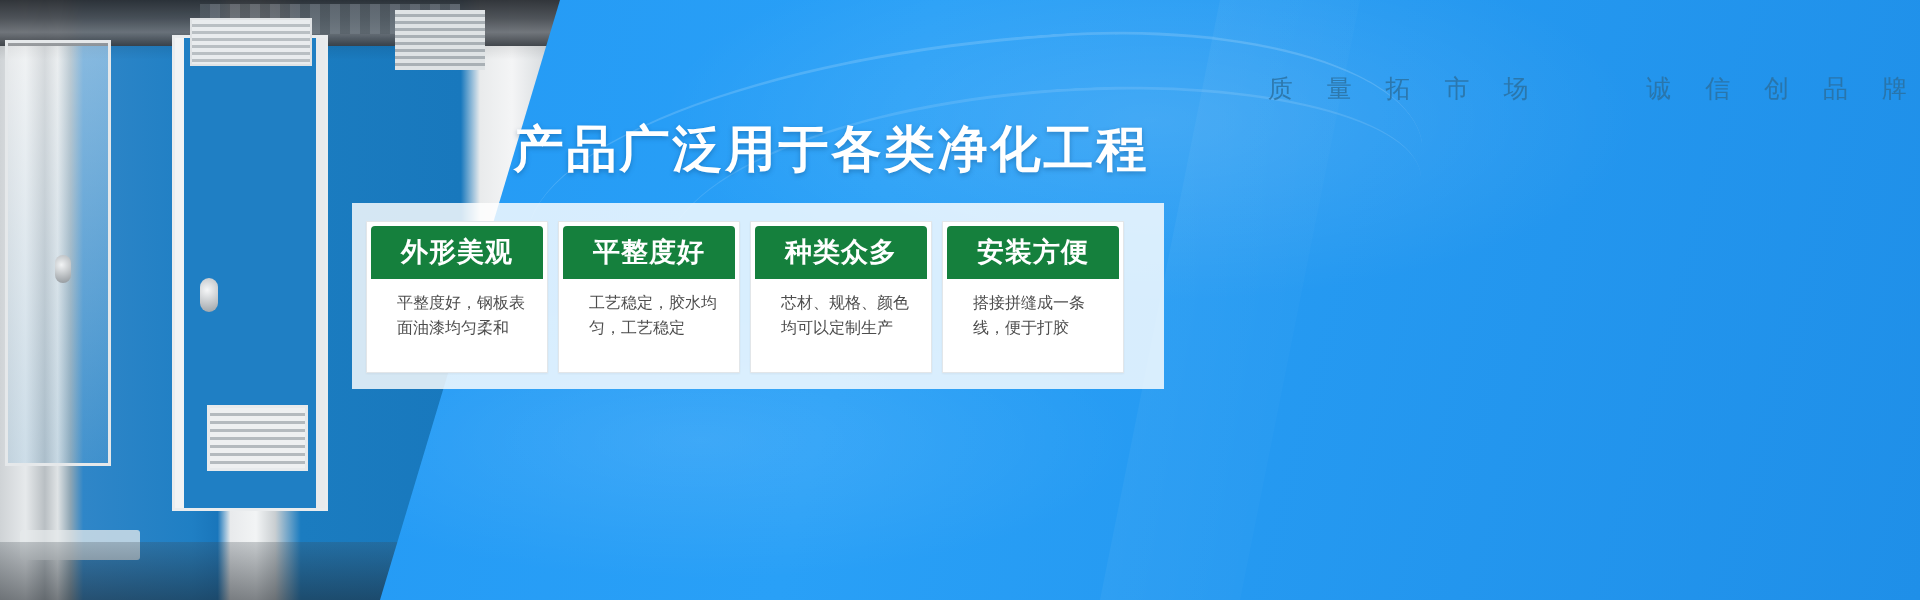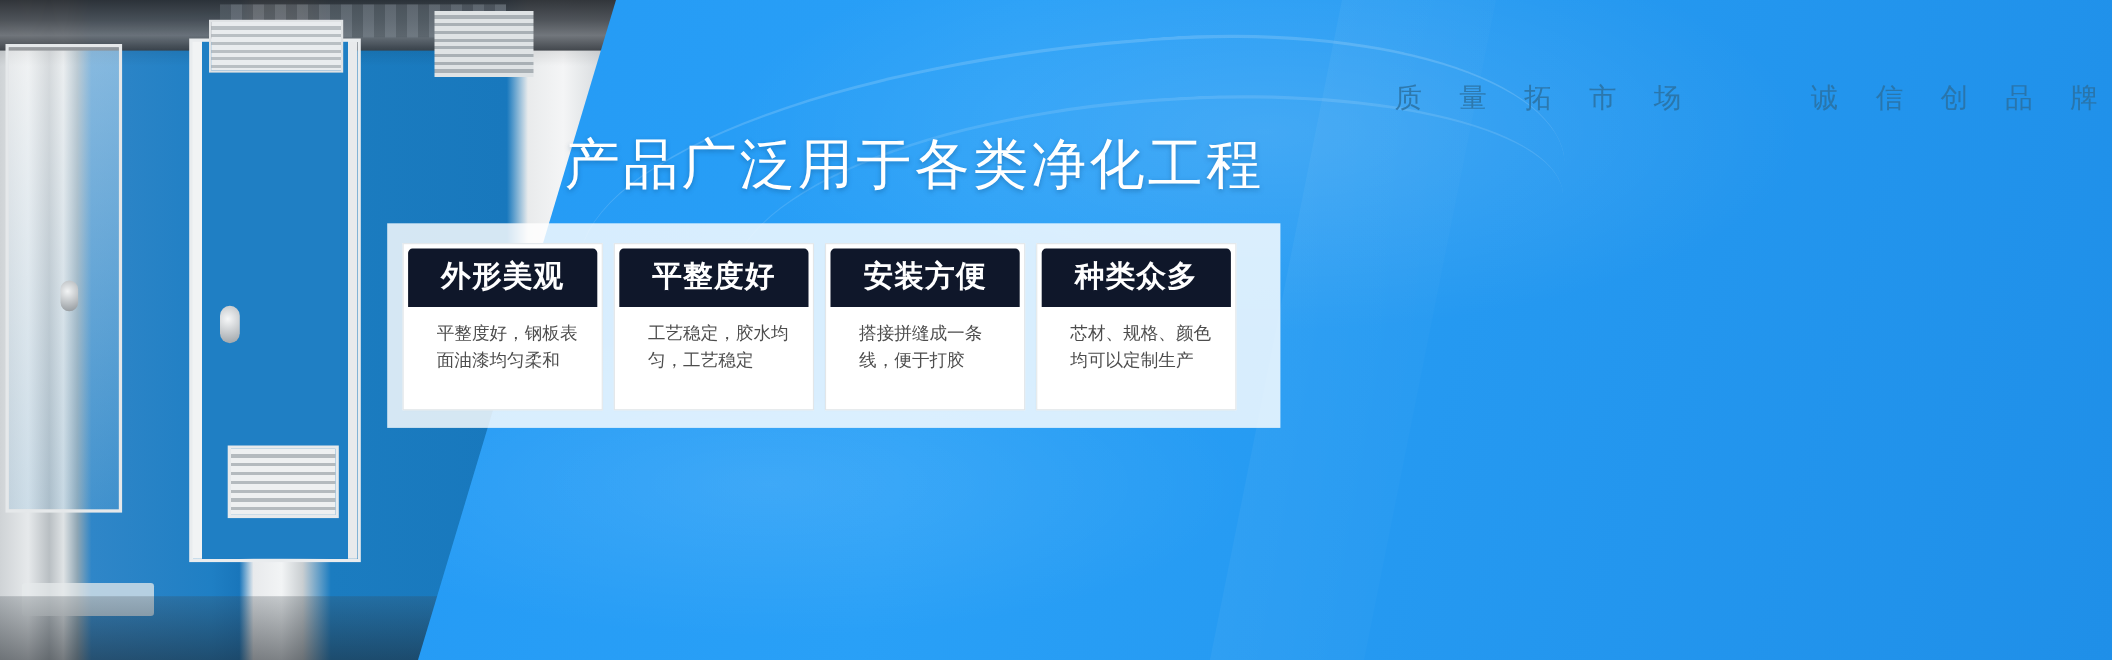--- a/index.html
+++ b/index.html
@@ -193,21 +193,21 @@
     font-weight:400;
     text-indent:13px;
     opacity:.82;
     white-space:pre;
   }
   .headline{
     position:absolute;left:0;top:116px;width:1660px;
     text-align:center;
     color:#ffffff;
     font-size:50px;
-    font-weight:normal;
+    font-weight:bold;
     letter-spacing:3px;
     text-indent:3px;
     text-shadow:0 2px 5px rgba(10,60,110,.35);
     font-family:"DejaVu Sans","Liberation Sans",sans-serif;
   }
 
   
   .cards-wrap{
     position:absolute;left:352px;top:203px;
     width:812px;height:186px;
@@ -224,21 +224,21 @@
   .card{
     width:180px;
     background:#ffffff;
     border:1px solid #e2e6e9;
     min-height:150px;
     display:flex;
     flex-direction:column;
     box-shadow:0 1px 2px rgba(0,0,0,.05);
   }
   .card-head{
-    background:#0f172a;
+    background:#15803d;
     color:#fff;
     font-size:27px;
     font-weight:bold;
     line-height:1;
     padding:12px 0 14px 0;
     text-align:center;
     letter-spacing:1px;
     border-radius:4px 4px 0 0;
     margin:4px 4px 0 4px;
   }
@@ -306,25 +306,25 @@
         <div class="card-head">外形美观</div>
         <div class="card-body">平整度好，钢板表面油漆均匀柔和</div>
       </div>
 
       <div class="card">
         <div class="card-head">平整度好</div>
         <div class="card-body">工艺稳定，胶水均匀，工艺稳定</div>
       </div>
 
       <div class="card">
+        <div class="card-head">种类众多</div>
+        <div class="card-body">芯材、规格、颜色均可以定制生产</div>
+      </div>
+
+      <div class="card">
         <div class="card-head">安装方便</div>
         <div class="card-body">搭接拼缝成一条线，便于打胶</div>
       </div>
 
-      <div class="card">
-        <div class="card-head">种类众多</div>
-        <div class="card-body">芯材、规格、颜色均可以定制生产</div>
-      </div>
-
     </div>
   </div>
 
 </div>
 
 </body></html>

